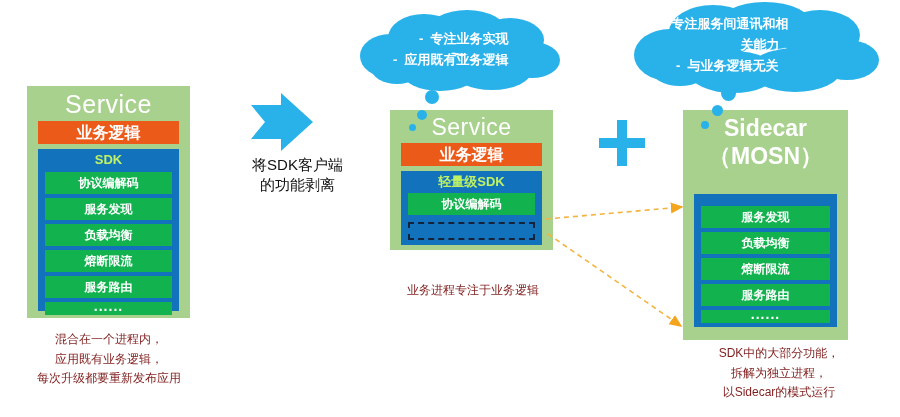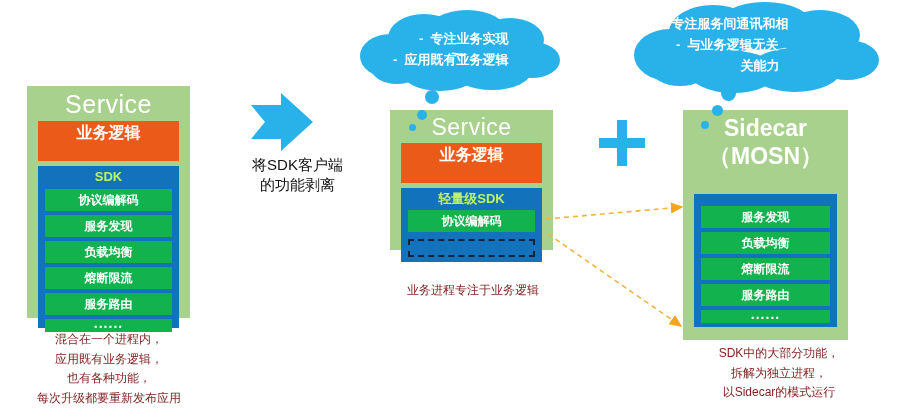--- a/index.html
+++ b/index.html
@@ -17,21 +17,21 @@
   }
   .gbox .title{
     color:#ffffff;text-align:center;font-size:25px;line-height:29px;font-weight:400;
     letter-spacing:.5px;
   }
   .gbox .title2{
     color:#ffffff;text-align:center;font-size:23px;line-height:28px;font-weight:700;
   }
   .orangebar{
     background:var(--orange);color:#fff;font-size:16px;font-weight:bold;
-    text-align:center;height:40px;line-height:23px;margin-top:2px;
+    text-align:center;height:23px;line-height:23px;margin-top:2px;
   }
   .bluepanel{
     background:var(--blue);margin-top:5px;box-sizing:border-box;padding:2px 7px 4px;
   }
   .panel-label{
     color:#bef264;font-size:13px;font-weight:bold;text-align:center;height:17px;line-height:17px;
   }
   .bar{
     background:var(--bar-green);color:#fff;font-size:12px;font-weight:bold;
     text-align:center;height:22px;line-height:22px;margin-top:4px;
@@ -71,21 +71,20 @@
       <div class="bar">负载均衡</div>
       <div class="bar">熔断限流</div>
       <div class="bar">服务路由</div>
       <div class="bar small">......</div>
     </div>
   </div>
 
   <div class="caption" style="left:0px;top:330px;width:218px;">
     <div>混合在一个进程内，</div>
     <div>应用既有业务逻辑，</div>
-    <div>也有各种功能，</div>
     <div>每次升级都要重新发布应用</div>
   </div>
 
   <svg class="arrow-svg" style="left:251px;top:93px;" width="62" height="58" viewBox="0 0 62 58">
     <polygon points="0,12 30,12 30,0 62,29 30,58 30,46 0,46 14,29" fill="#29b2e9"></polygon>
   </svg>
   <div class="arrow-label" style="left:240px;top:155px;width:115px;">
     <div>将SDK客户端</div>
     <div>的功能剥离</div>
   </div>
@@ -137,22 +136,22 @@
       <ellipse cx="140" cy="26" rx="48" ry="24"></ellipse>
       <ellipse cx="195" cy="35" rx="40" ry="25"></ellipse>
       <ellipse cx="222" cy="60" rx="32" ry="20"></ellipse>
       <ellipse cx="170" cy="70" rx="46" ry="22"></ellipse>
       <ellipse cx="108" cy="72" rx="44" ry="21"></ellipse>
       <ellipse cx="55" cy="68" rx="30" ry="18"></ellipse>
     </g>
   </svg>
   <div class="cloud-text" style="left:660px;top:13px;width:200px;">
     <div>-  专注服务间通讯和相</div>
+    <div style="text-align:center;">关能力</div>
     <div style="padding-left:16px;">-  与业务逻辑无关</div>
-    <div style="text-align:center;">关能力</div>
   </div>
 
   <span class="dot" style="left:721px;top:86px;width:15px;height:15px;"></span>
   <span class="dot" style="left:712px;top:105px;width:11px;height:11px;"></span>
   <span class="dot" style="left:701px;top:121px;width:8px;height:8px;"></span>
 
   <div class="gbox" style="left:683px;top:110px;width:165px;height:230px;">
     <div class="title2">Sidecar</div>
     <div class="title2">（MOSN）</div>
     <div class="bluepanel" style="height:133px;margin-top:24px;padding-top:9px;">

